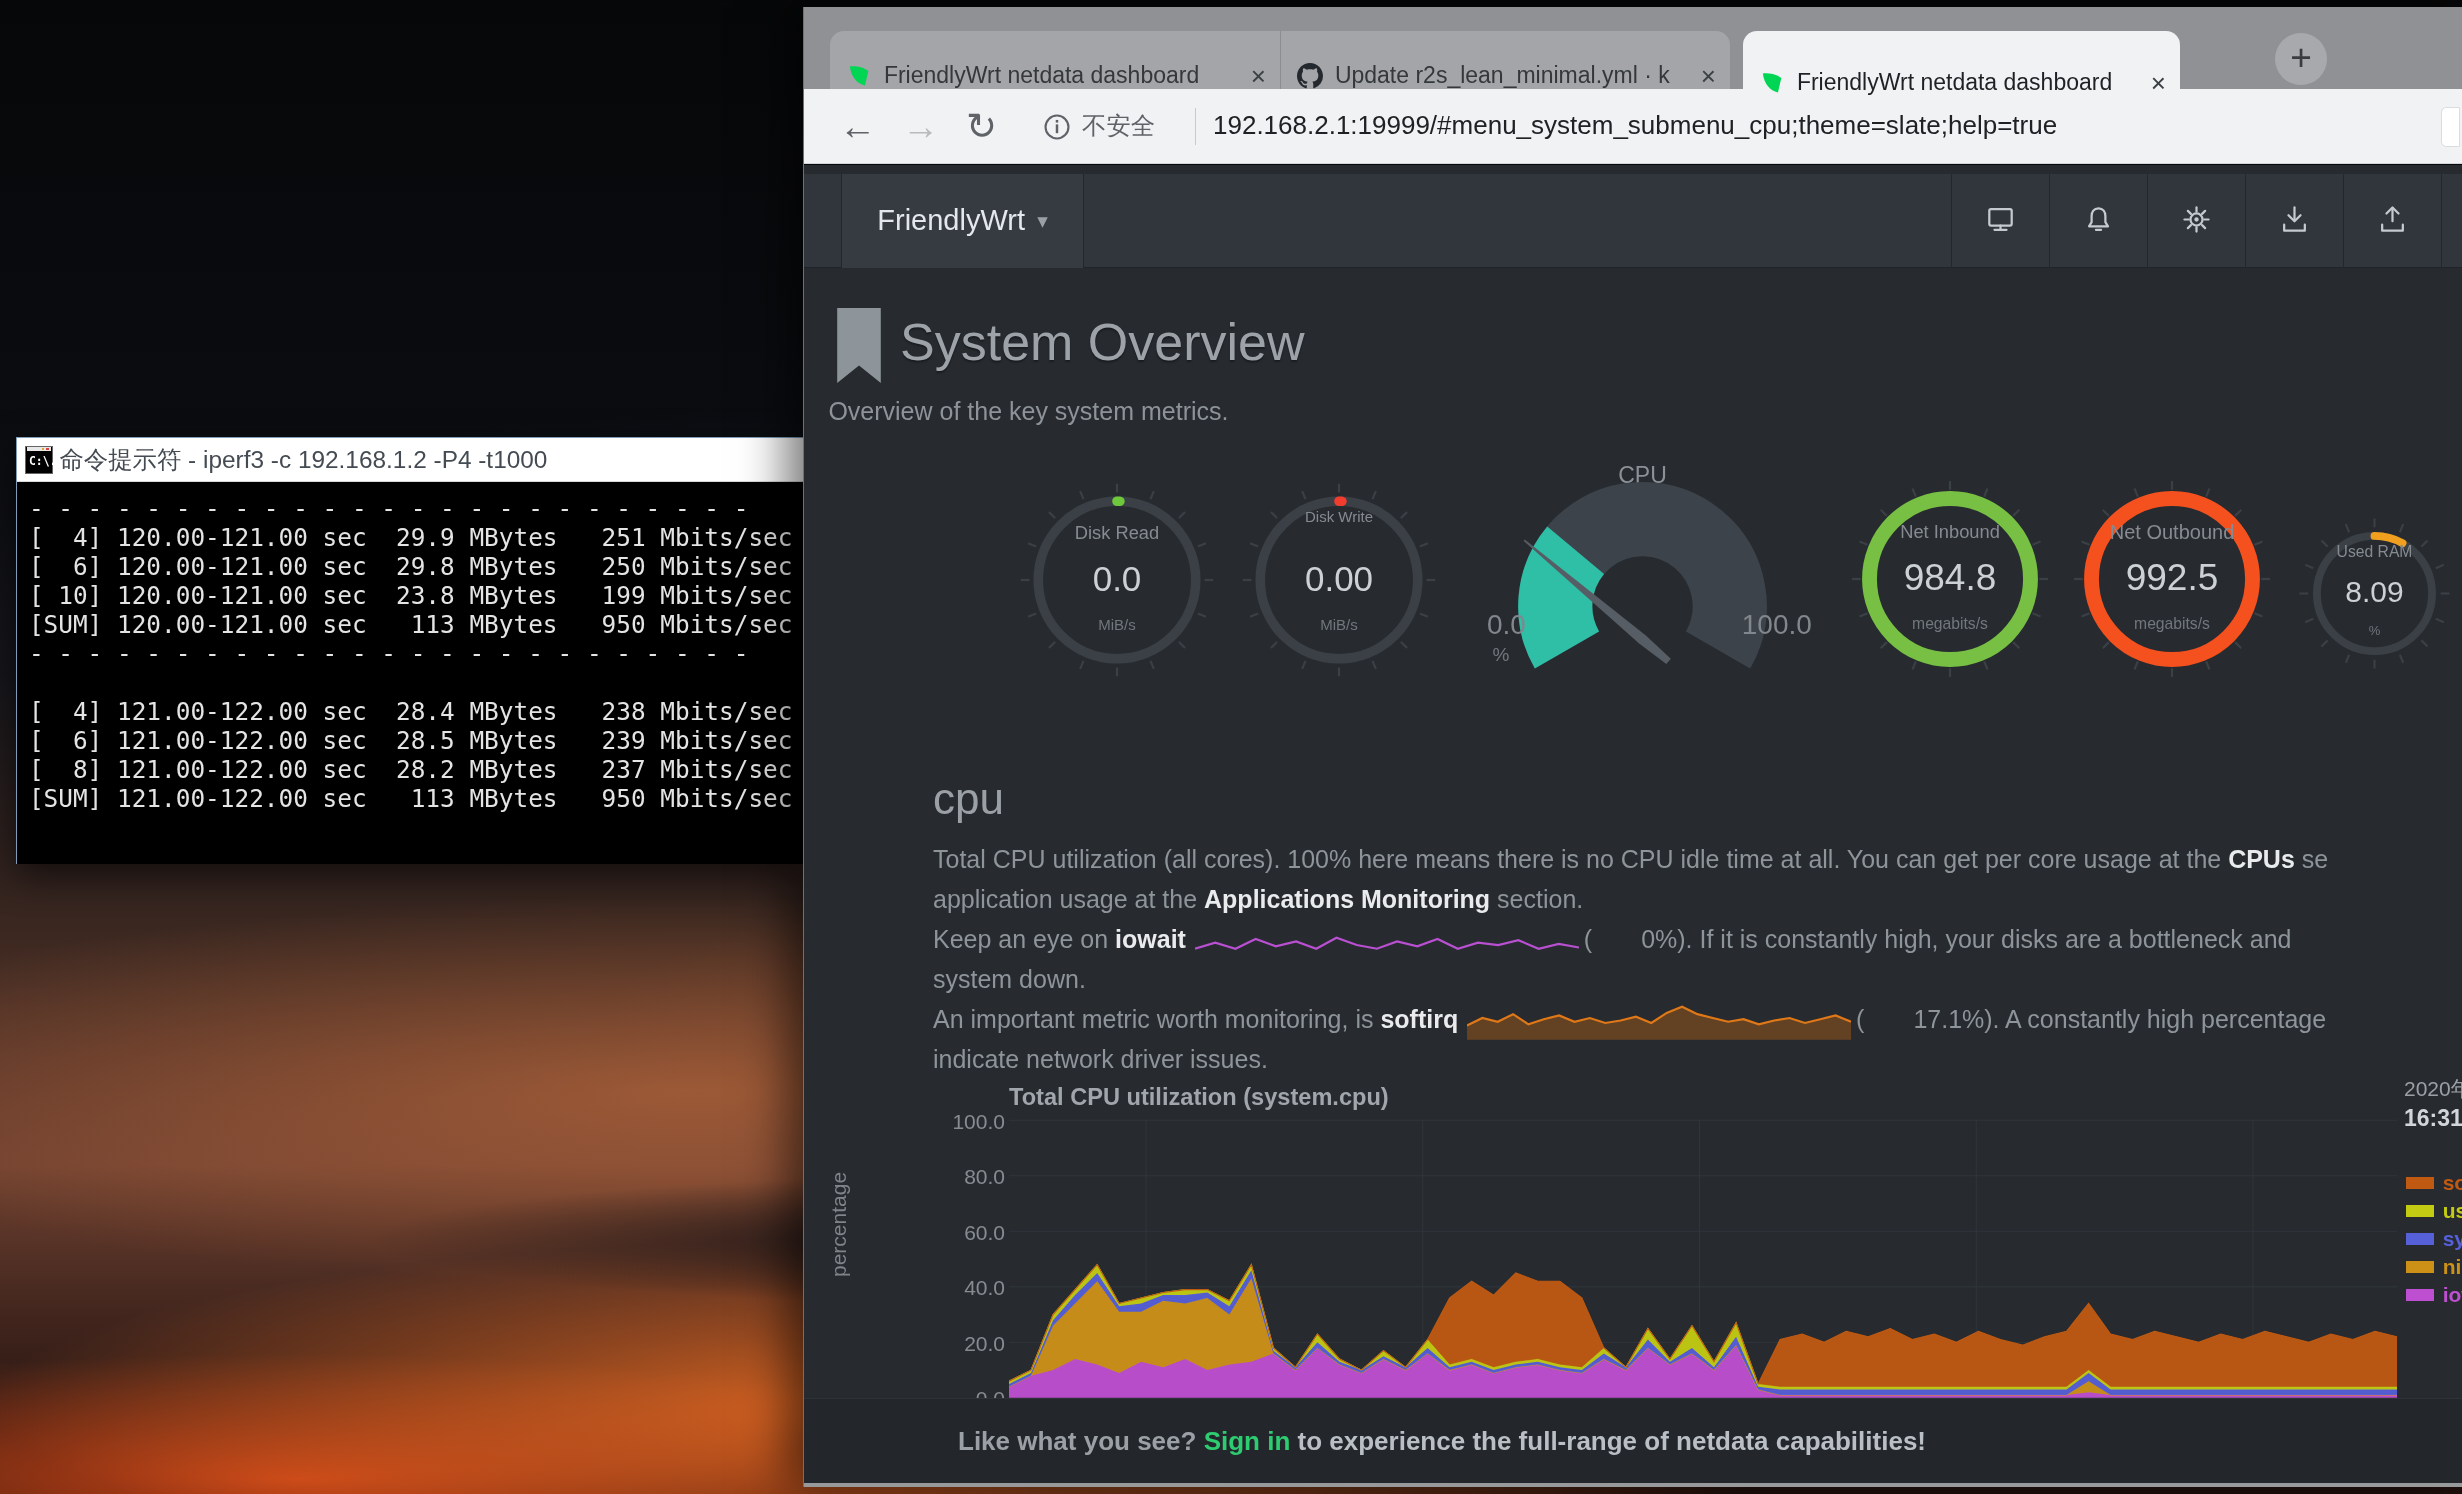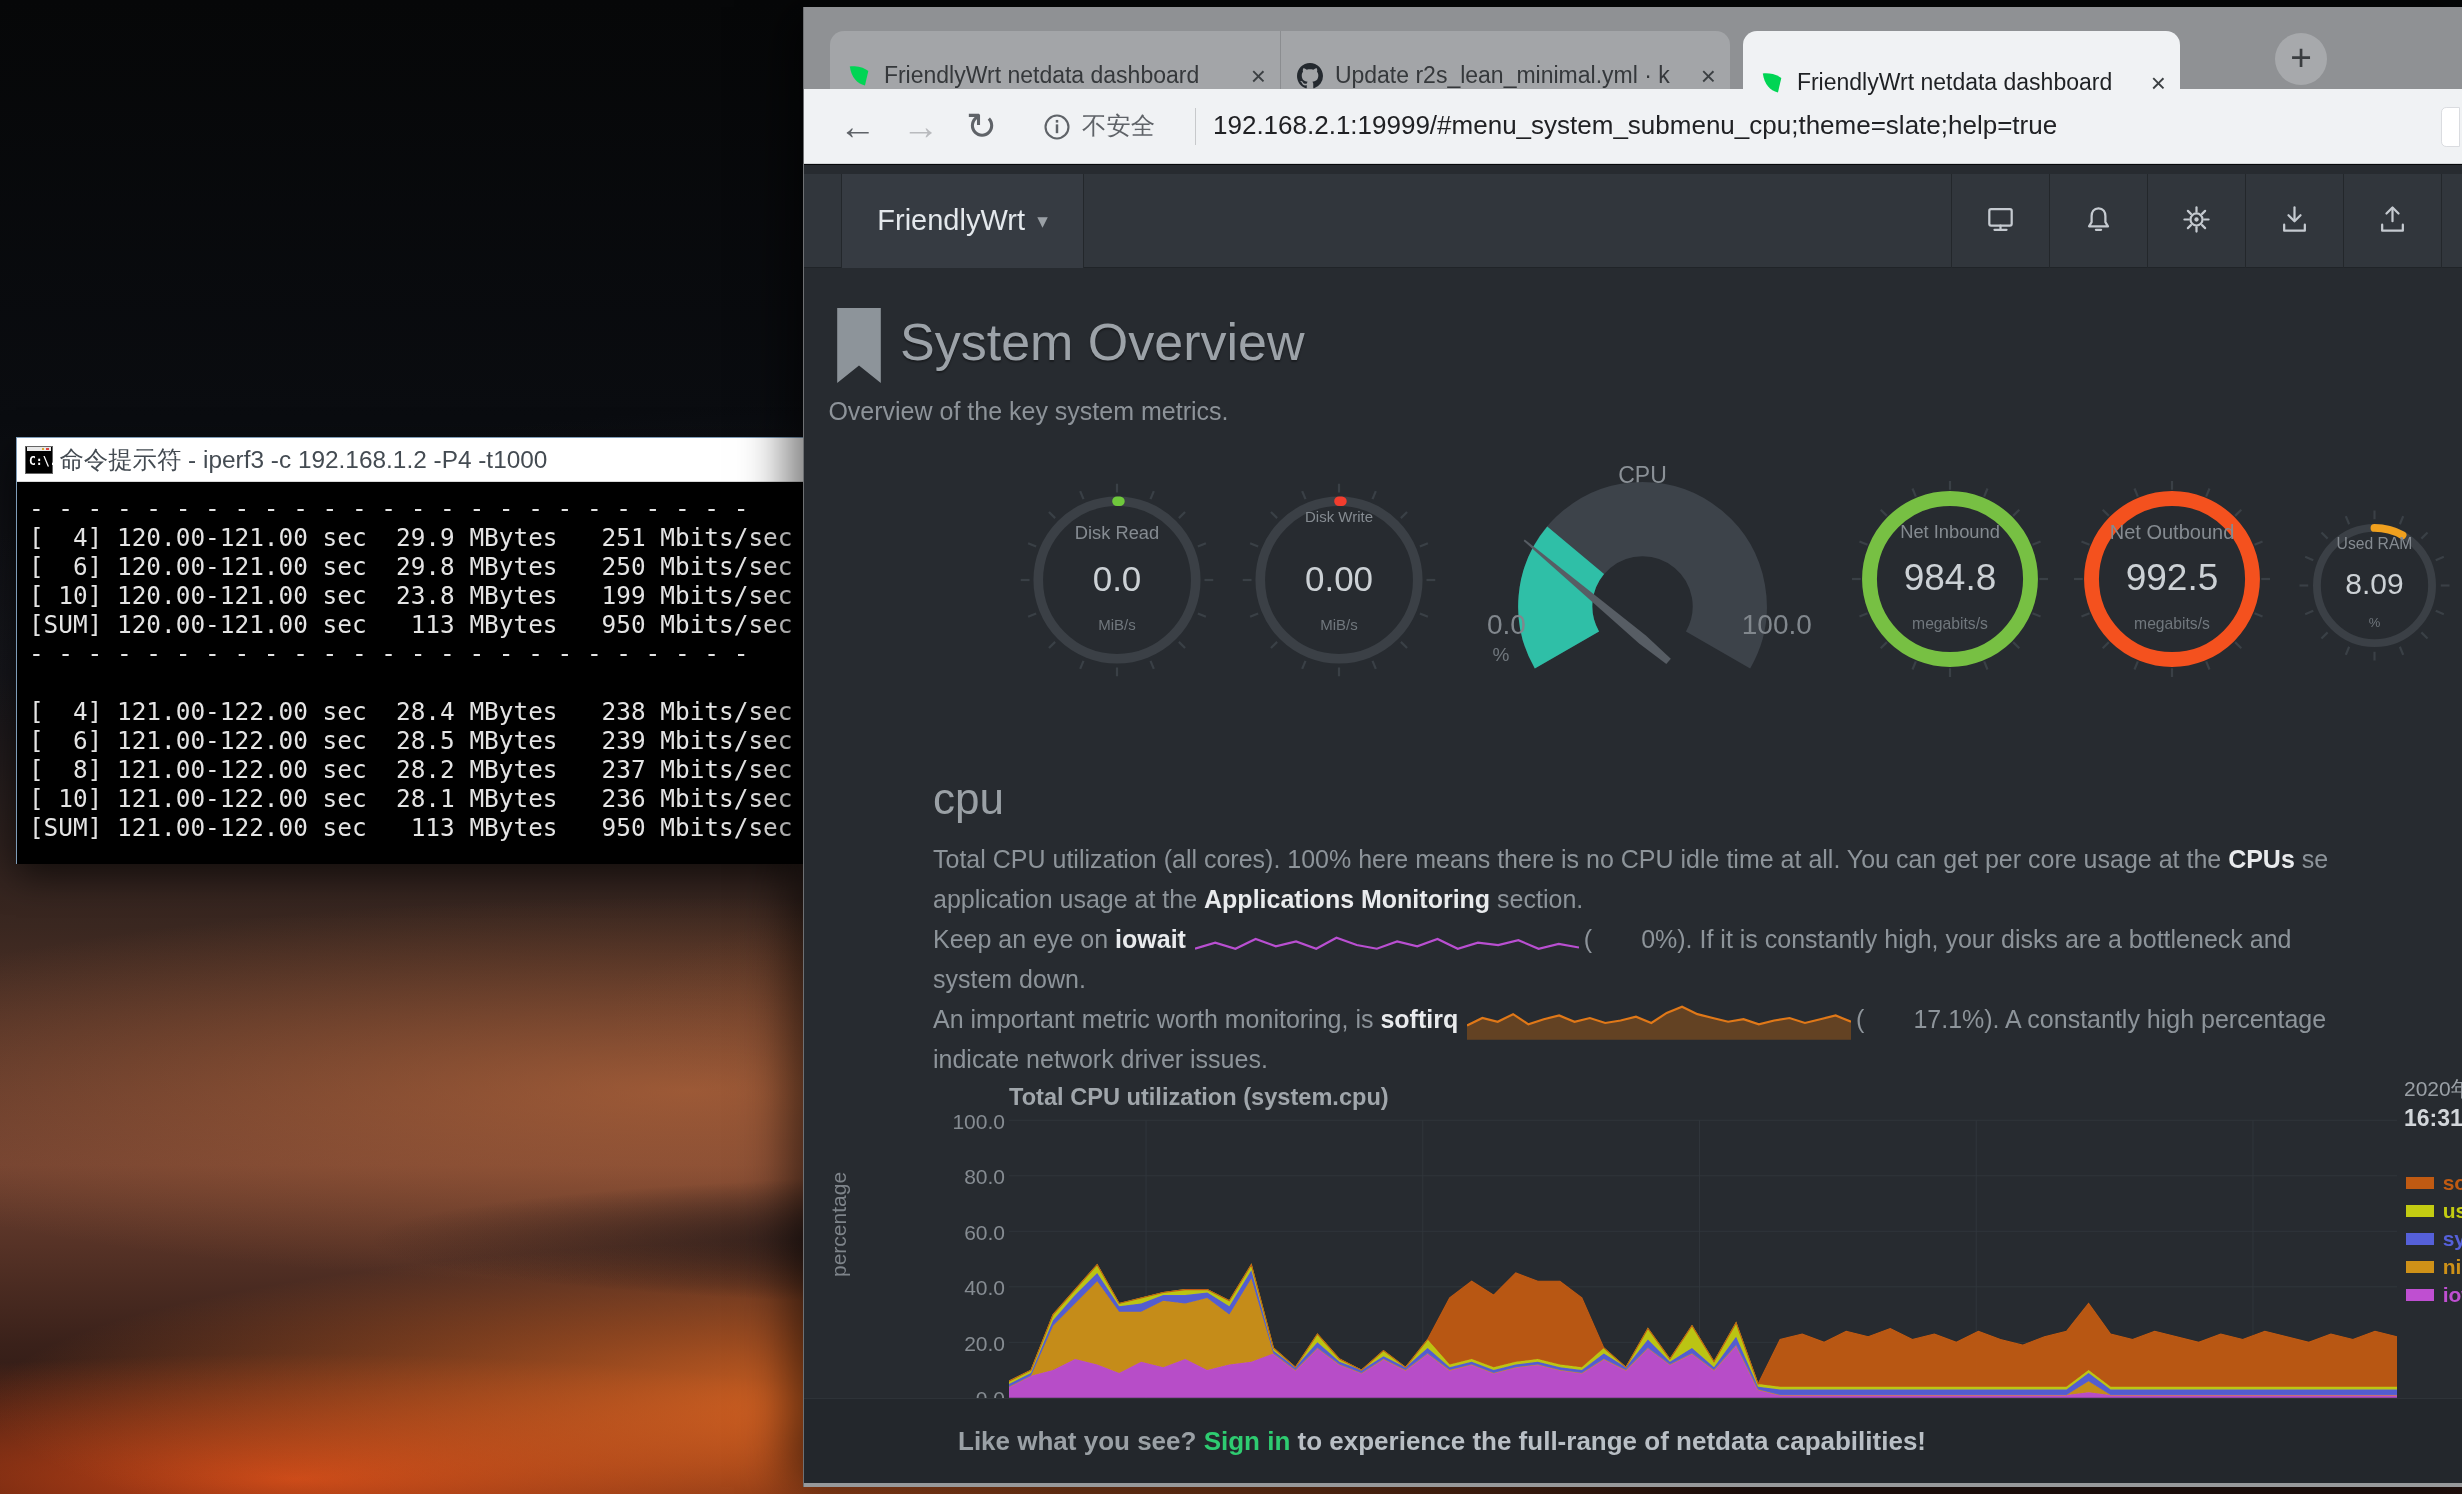--- a/index.html
+++ b/index.html
@@ -130,21 +130,20 @@
         <div class="tline">- - - - - - - - - - - - - - - - - - - - - - - - - </div>
         <div class="tline">[  4] 120.00-121.00 sec  29.9 MBytes   251 Mbits/sec</div>
         <div class="tline">[  6] 120.00-121.00 sec  29.8 MBytes   250 Mbits/sec</div>
         <div class="tline">[ 10] 120.00-121.00 sec  23.8 MBytes   199 Mbits/sec</div>
         <div class="tline">[SUM] 120.00-121.00 sec   113 MBytes   950 Mbits/sec</div>
         <div class="tline">- - - - - - - - - - - - - - - - - - - - - - - - - </div>
         <div class="tline"> </div>
         <div class="tline">[  4] 121.00-122.00 sec  28.4 MBytes   238 Mbits/sec</div>
         <div class="tline">[  6] 121.00-122.00 sec  28.5 MBytes   239 Mbits/sec</div>
         <div class="tline">[  8] 121.00-122.00 sec  28.2 MBytes   237 Mbits/sec</div>
-        <div class="tline">[ 10] 121.00-122.00 sec  28.1 MBytes   236 Mbits/sec</div>
         <div class="tline">[SUM] 121.00-122.00 sec   113 MBytes   950 Mbits/sec</div>
       </div>
   </div>
 
   <div class="browser">
 
     <div class="tabstrip" id="tab-strip">
       <div class="newtab-btn">+</div>
     <div class="tab inactive" style="left: 26px; width: 450px; border-radius: 14px 0px 0px;">
           <span class="favicon"><svg width="26" height="26" viewBox="0 0 24 24">
@@ -331,21 +330,21 @@
             <line x1="25.764287683848735" y1="80.96628989876086" x2="16.525492358735875" y2="77.13945557510996" stroke="#3a4046" stroke-width="2.5"></line>
             <line x1="47.87510831897214" y1="47.87510831897215" x2="40.80404050710666" y2="40.80404050710669" stroke="#3a4046" stroke-width="2.5"></line>
             <line x1="80.96628989876078" y1="25.764287683848778" x2="77.13945557510988" y2="16.525492358735903" stroke="#3a4046" stroke-width="2.5"></line>
             <line x1="119.99999999999999" y1="18" x2="119.99999999999999" y2="8" stroke="#3a4046" stroke-width="2.5"></line>
             <line x1="159.0337101012392" y1="25.764287683848764" x2="162.86054442489007" y2="16.525492358735903" stroke="#3a4046" stroke-width="2.5"></line>
             <line x1="192.12489168102783" y1="47.87510831897214" x2="199.1959594928933" y2="40.80404050710666" stroke="#3a4046" stroke-width="2.5"></line>
             <line x1="214.23571231615122" y1="80.96628989876078" x2="223.4745076412641" y2="77.13945557510988" stroke="#3a4046" stroke-width="2.5"></line>
             <circle cx="120" cy="120" r="92" fill="none" stroke="#3b4046" stroke-width="15"></circle>
             <circle cx="120" cy="120" r="92" fill="none" stroke="#f4511e" stroke-width="17"></circle>
           </svg><div class="glabel" style="top: 47px; font-size: 20px;">Net Outbound</div><div class="gvalue" style="top: 83px; font-size: 37px;">992.5</div><div class="gunit" style="top: 141px; font-size: 15.7px;">megabits/s</div></div>
-      <div id="gauge-ram" class="gauge" style="left: 1492px; top: 342px; width: 157px; height: 157px;"><svg width="157" height="157" viewBox="0 0 180 180">
+      <div id="gauge-ram" class="gauge" style="left: 1492px; top: 350px; width: 157px; height: 157px;"><svg width="157" height="157" viewBox="0 0 180 180">
             <line x1="166" y1="90" x2="176" y2="90" stroke="#3a4046" stroke-width="2.5"></line>
             <line x1="160.2148444708578" y1="119.08394085974683" x2="169.45363979597067" y2="122.91077518339773" stroke="#3a4046" stroke-width="2.5"></line>
             <line x1="143.74011537017762" y1="143.7401153701776" x2="150.8111831820431" y2="150.81118318204307" stroke="#3a4046" stroke-width="2.5"></line>
             <line x1="119.08394085974683" y1="160.2148444708578" x2="122.91077518339773" y2="169.45363979597067" stroke="#3a4046" stroke-width="2.5"></line>
             <line x1="90" y1="166" x2="90" y2="176" stroke="#3a4046" stroke-width="2.5"></line>
             <line x1="60.91605914025318" y1="160.2148444708578" x2="57.08922481660228" y2="169.45363979597067" stroke="#3a4046" stroke-width="2.5"></line>
             <line x1="36.259884629822395" y1="143.74011537017762" x2="29.18881681795692" y2="150.8111831820431" stroke="#3a4046" stroke-width="2.5"></line>
             <line x1="19.7851555291422" y1="119.08394085974683" x2="10.546360204029341" y2="122.91077518339773" stroke="#3a4046" stroke-width="2.5"></line>
             <line x1="14" y1="90.00000000000001" x2="4" y2="90.00000000000001" stroke="#3a4046" stroke-width="2.5"></line>
             <line x1="19.7851555291422" y1="60.91605914025318" x2="10.546360204029327" y2="57.08922481660229" stroke="#3a4046" stroke-width="2.5"></line>

